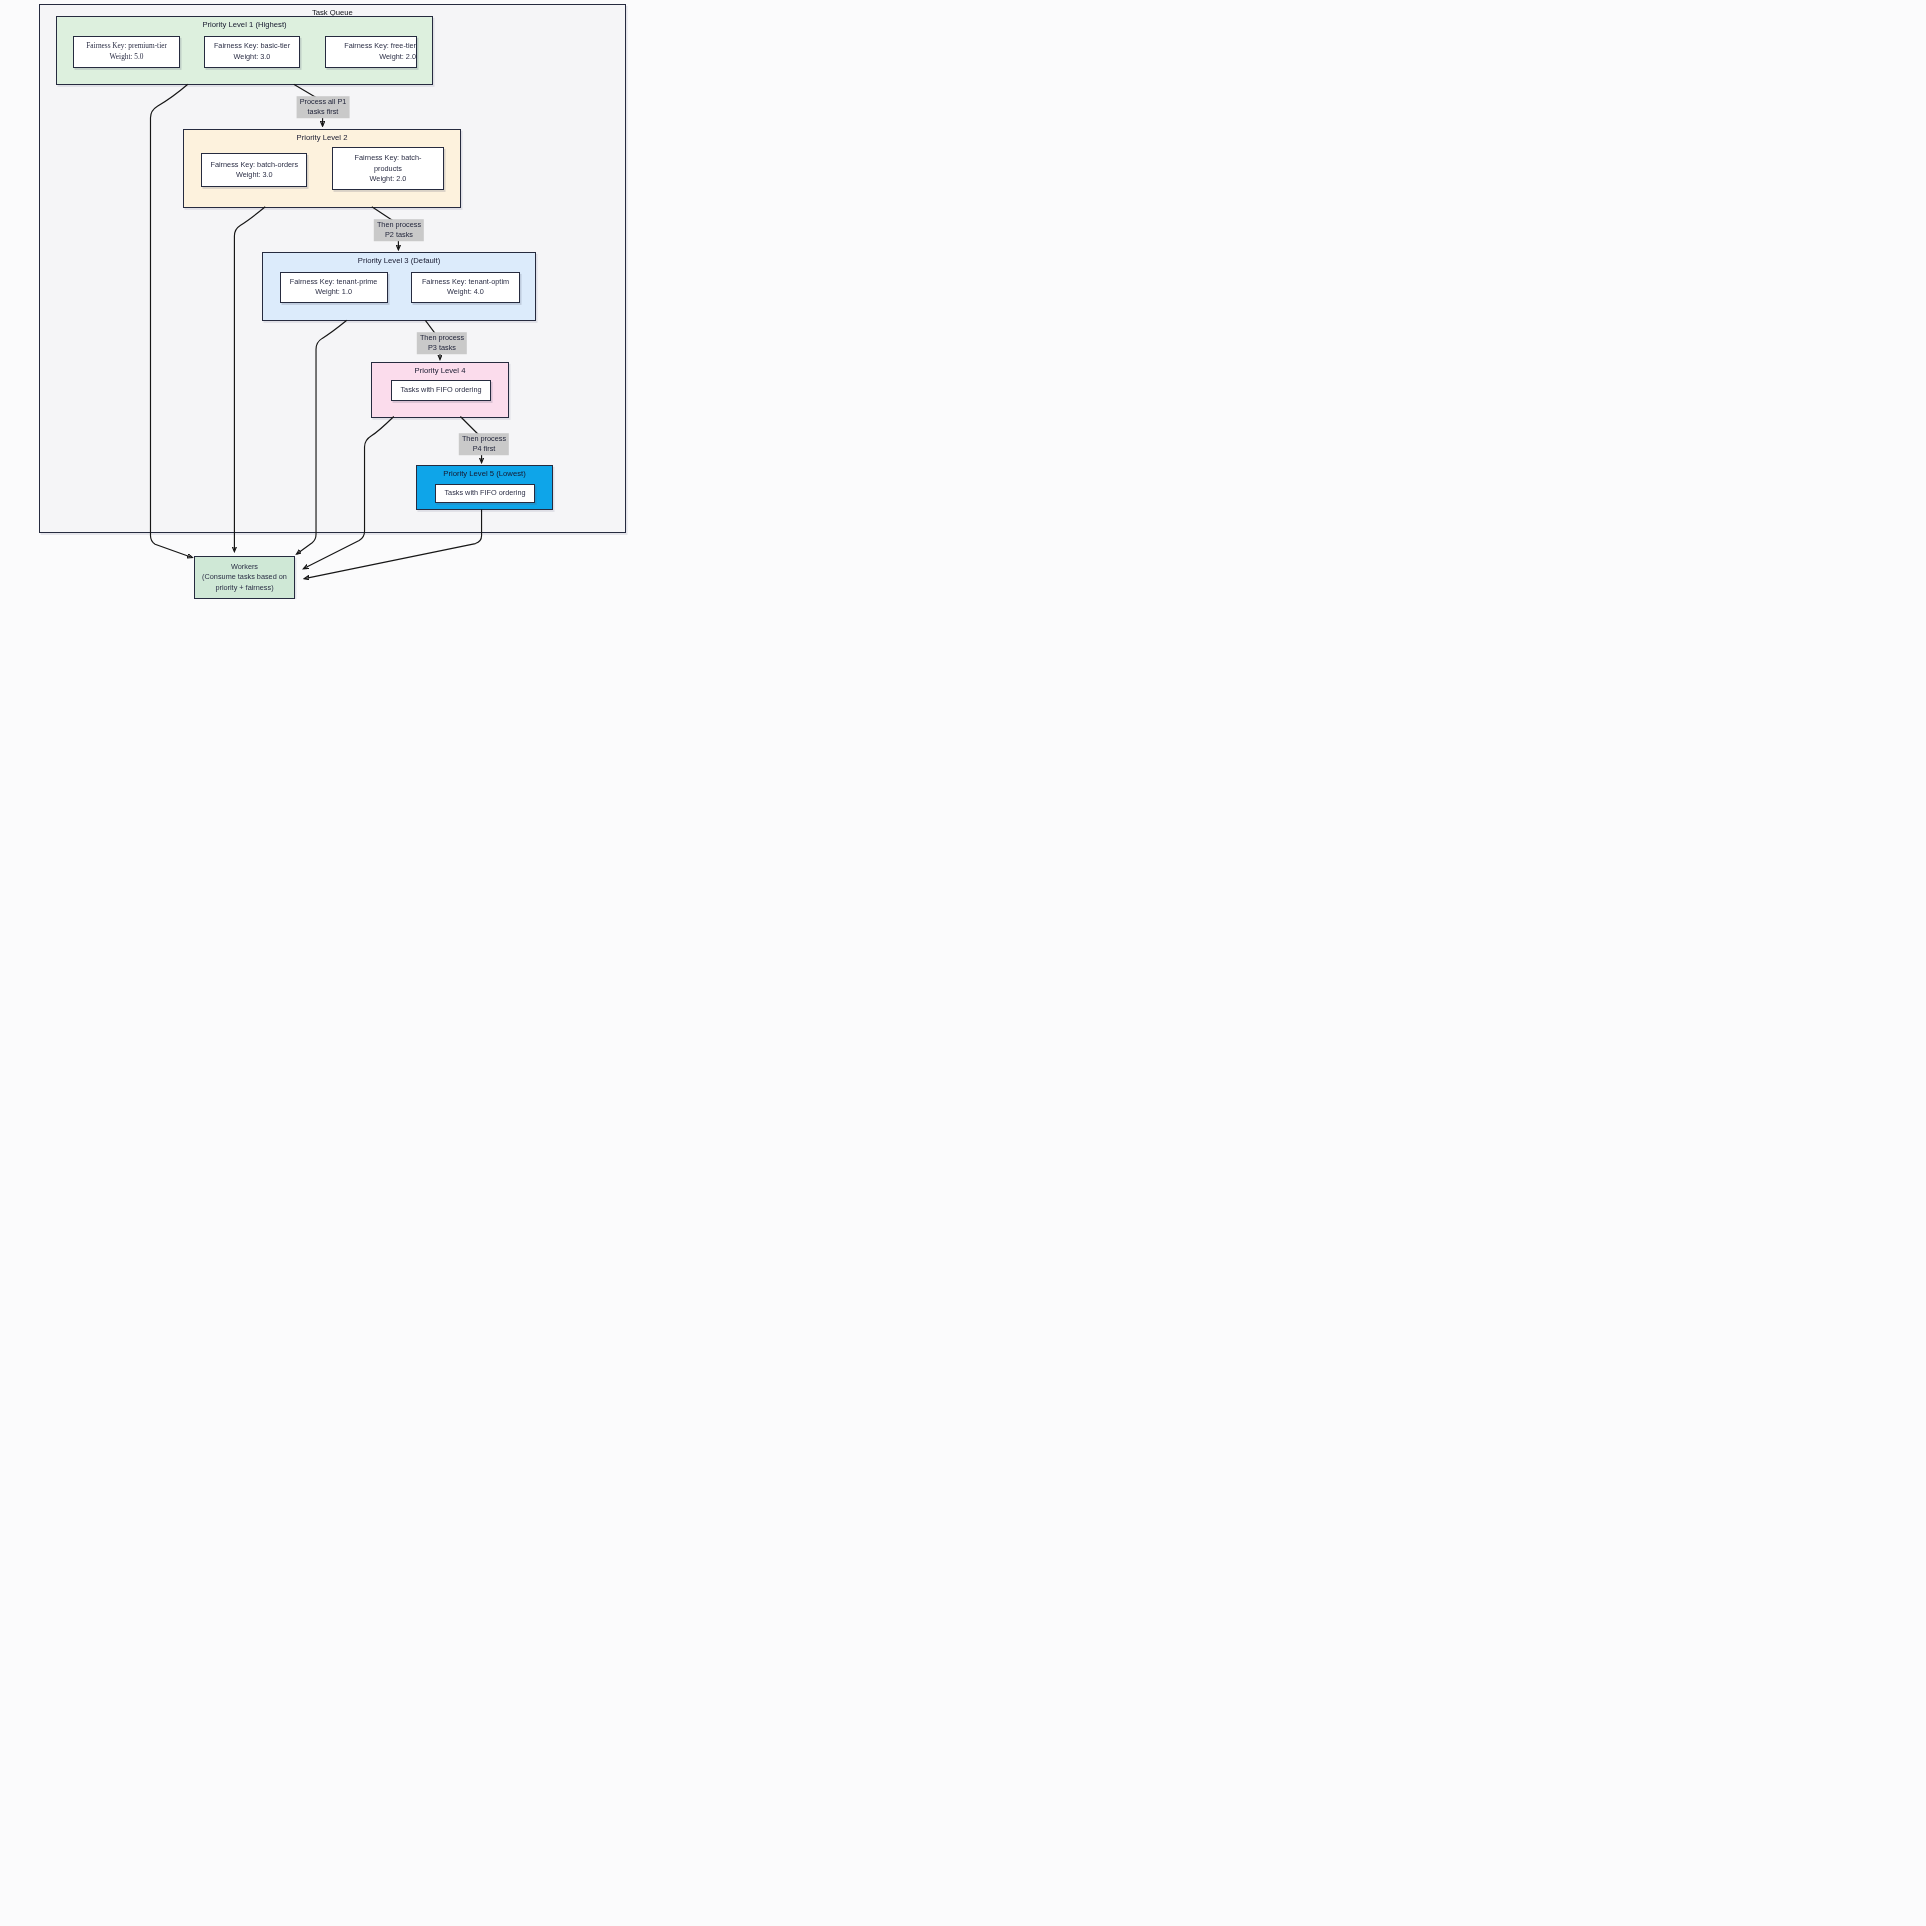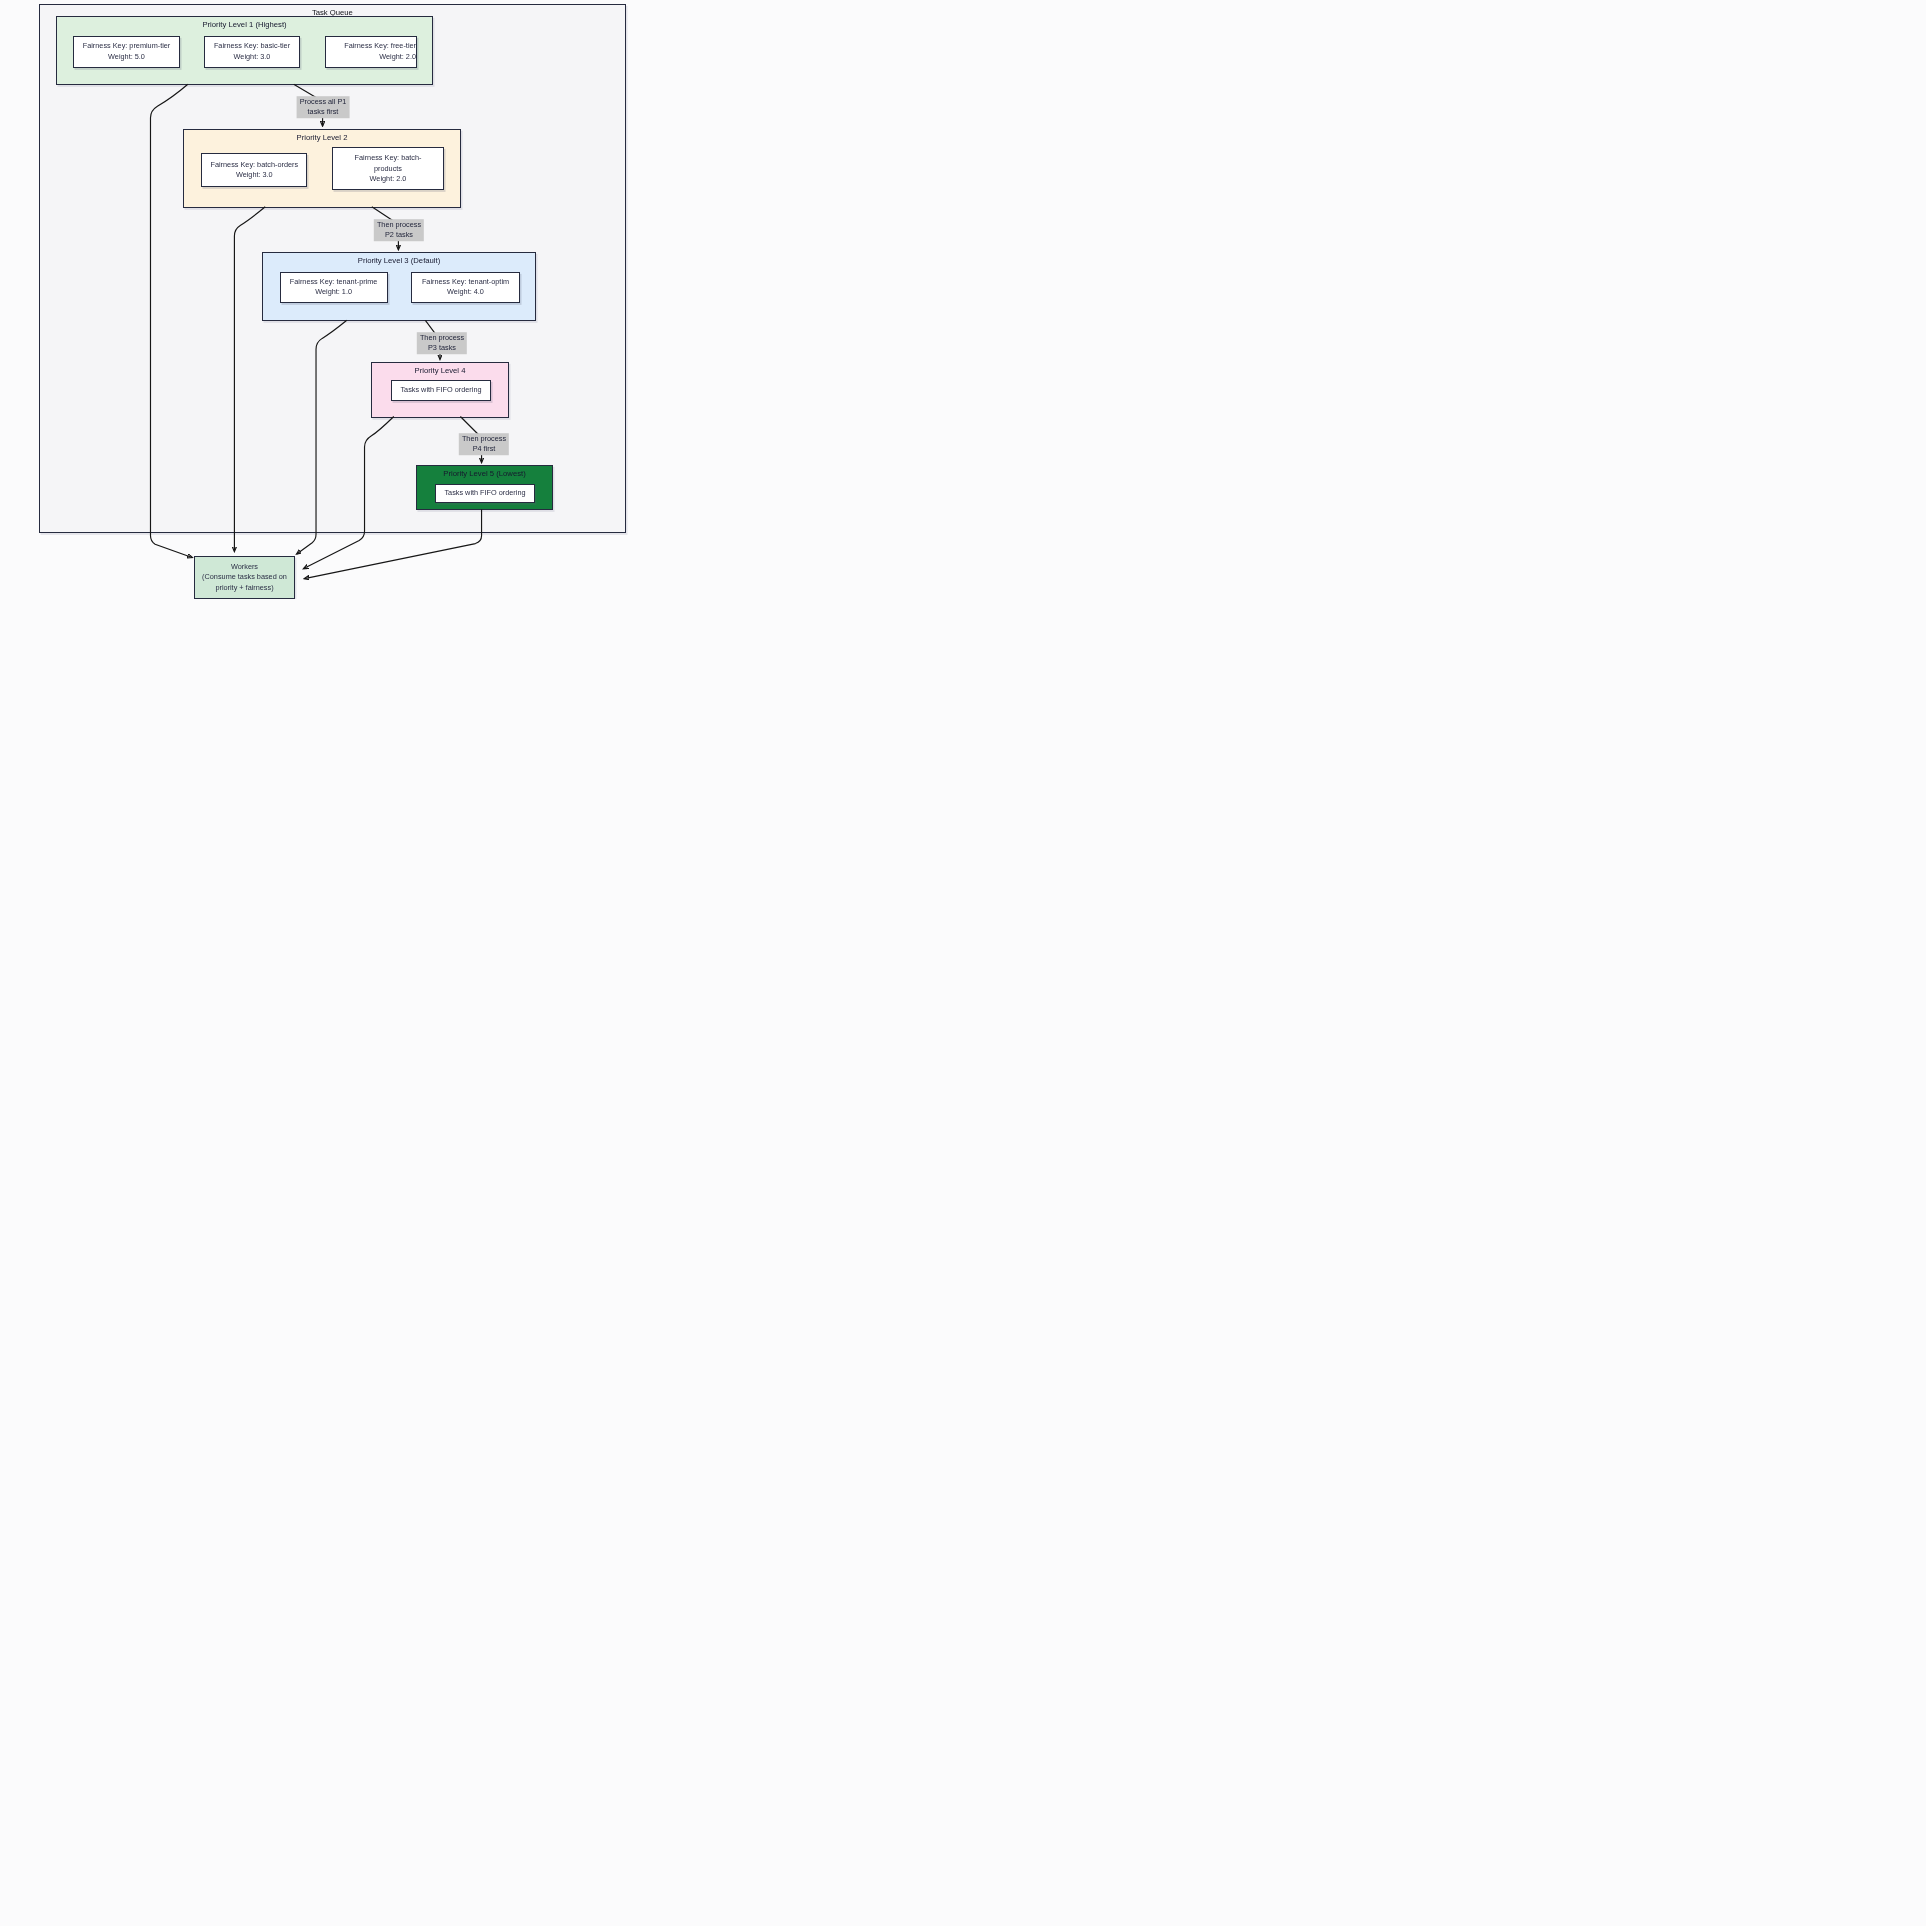--- a/index.html
+++ b/index.html
@@ -23,32 +23,32 @@
     box-shadow:1.5px 1.9px 0 rgba(110,115,140,0.16);
   }
   .level-title{
     position:absolute;left:0;top:2.7px;width:100%;text-align:center;
     font-size:7.7px;font-weight:500;color:#16182e;white-space:nowrap;
   }
   .lv1{left:21px;top:16px;width:375px;height:67px;background:#ddf0de;}
   .lv2{left:148px;top:129px;width:276px;height:77px;background:#fdf2dd;}
   .lv3{left:227px;top:252px;width:272px;height:67px;background:#dcebfb;}
   .lv4{left:336px;top:362px;width:136px;height:54px;background:#fbdcec;}
-  .lv5{left:381px;top:465px;width:135px;height:43px;background:#15803d;}
+  .lv5{left:381px;top:465px;width:135px;height:43px;background:#0ea5e9;}
 
   
   .node{
     position:absolute;background:#ffffff;border:1.2px solid #262b3f;
     box-shadow:1.5px 1.9px 0 rgba(90,95,120,0.22);
     display:flex;flex-direction:column;align-items:center;justify-content:center;
     text-align:center;font-size:7.3px;font-weight:500;color:#2b2e45;line-height:10.4px;
   }
   .node span{display:block;white-space:nowrap;}
 
-  .n-premium{left:16px;top:18.5px;width:105px;height:30px;}
+  .n-premium{left:16px;top:18.5px;width:105px;height:30px;font-family:Liberation Serif, serif;}
   .n-basic{left:147px;top:18.5px;width:94px;height:30px;}
   .n-free{left:268px;top:18.5px;width:90px;height:30px;align-items:flex-end;}
   .n-batch-orders{left:17.3px;top:23px;width:104px;height:32px;}
   .n-batch-products{left:148px;top:17.3px;width:110px;height:41px;}
   .n-tenant-prime{left:16.6px;top:19px;width:106px;height:28.5px;}
   .n-tenant-optim{left:148px;top:19px;width:107px;height:28.5px;}
   .n-fifo4{left:19px;top:17px;width:98px;height:19px;}
   .n-fifo5{left:18px;top:17.7px;width:98px;height:17.7px;}
 
   

